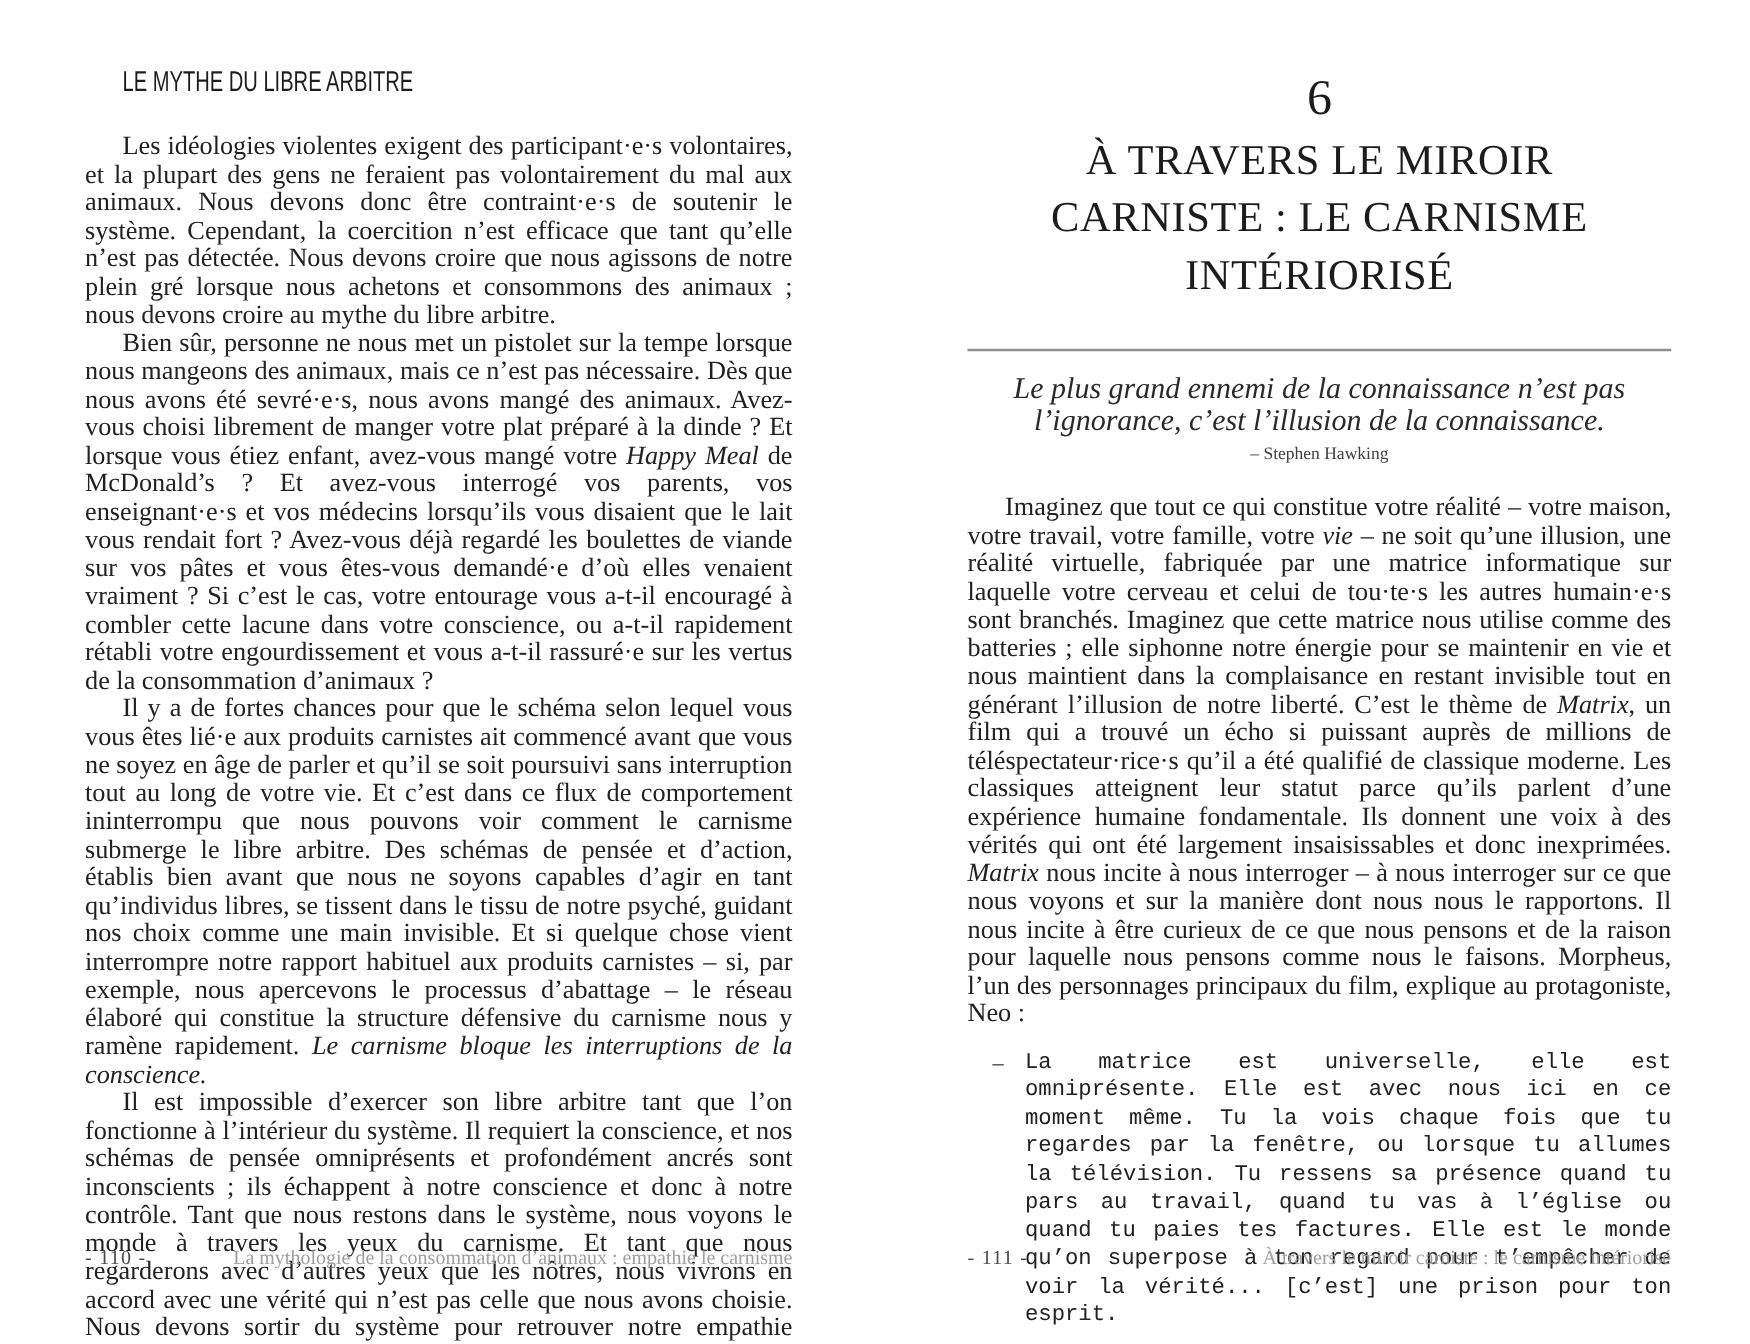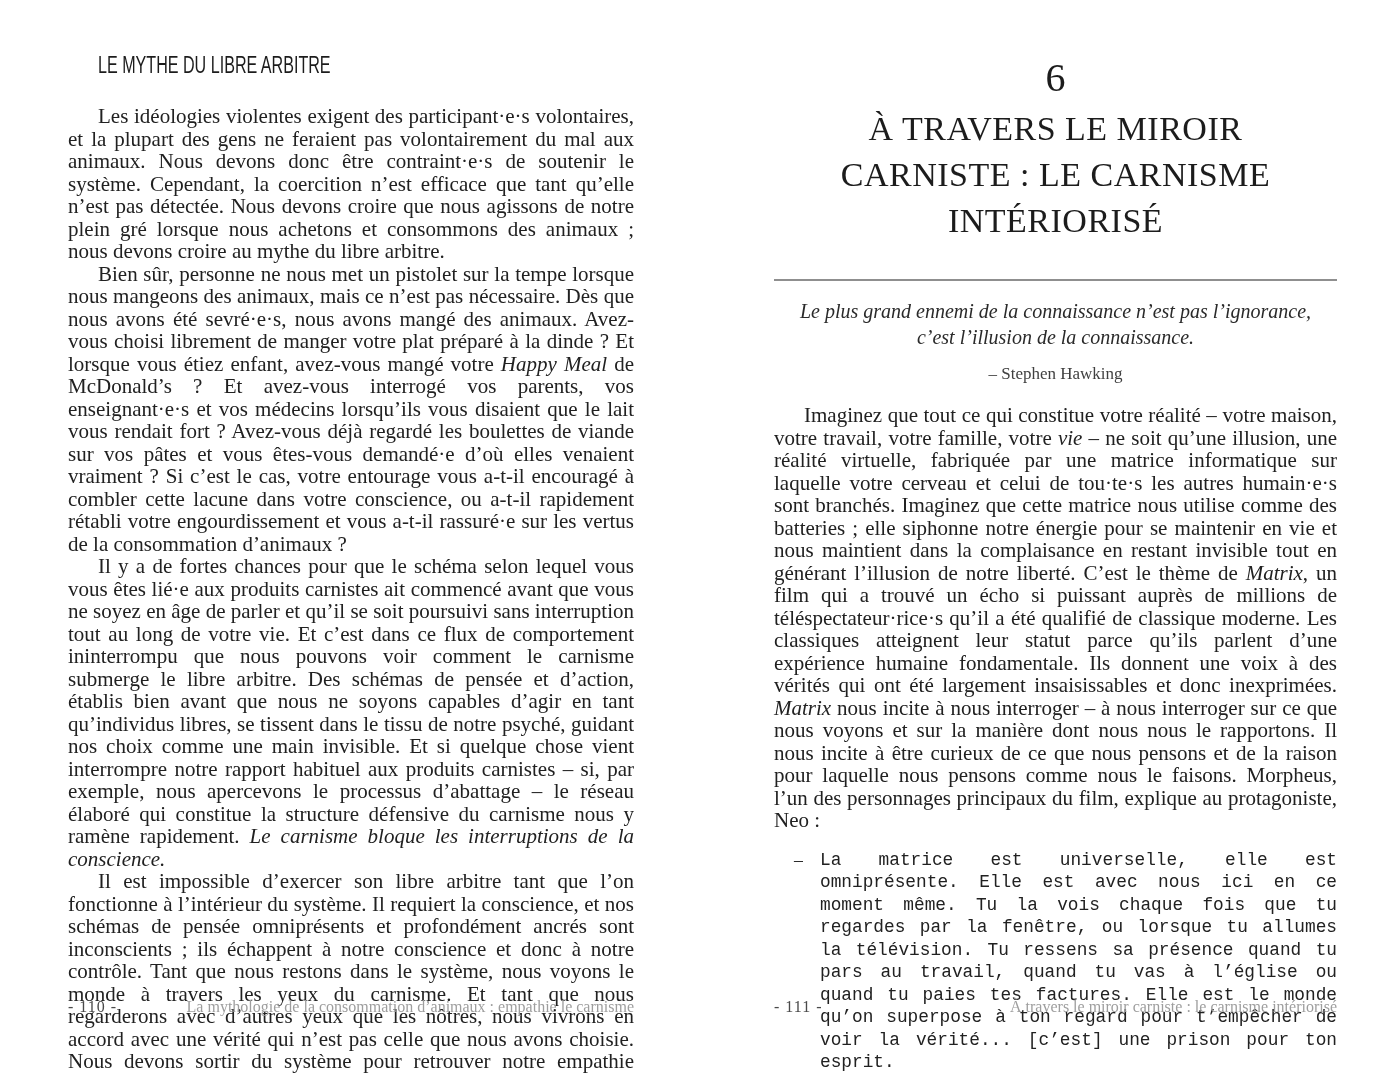--- a/index.html
+++ b/index.html
@@ -57,33 +57,33 @@
     letter-spacing: 0.5px;
     color: #1c1c1c;
   }
   .epigraph-rule {
     margin-top: 35px;
     height: 2px;
     background: #8f8f8f;
     border: none;
   }
   .epigraph {
-    margin: 17px auto 14px;
+    margin: 17px auto 4px;
     padding: 0 10px;
     text-align: center;
     font-style: italic;
-    font-size: 20px;
+    font-size: 24px;
     line-height: 26px;
     color: #2a2a2a;
   }
   .epigraph-attribution {
     margin-top: 3px;
     text-align: center;
     font-style: normal;
-    font-size: 17px;
+    font-size: 14px;
     line-height: 20px;
     color: #3f3f3f;
   }
   .page-right .body-text { margin-top: 20px; }
 
   .block-quote {
     margin-top: 17px;
     display: flex;
     font-size: 17.8px;
     line-height: 22.5px;

